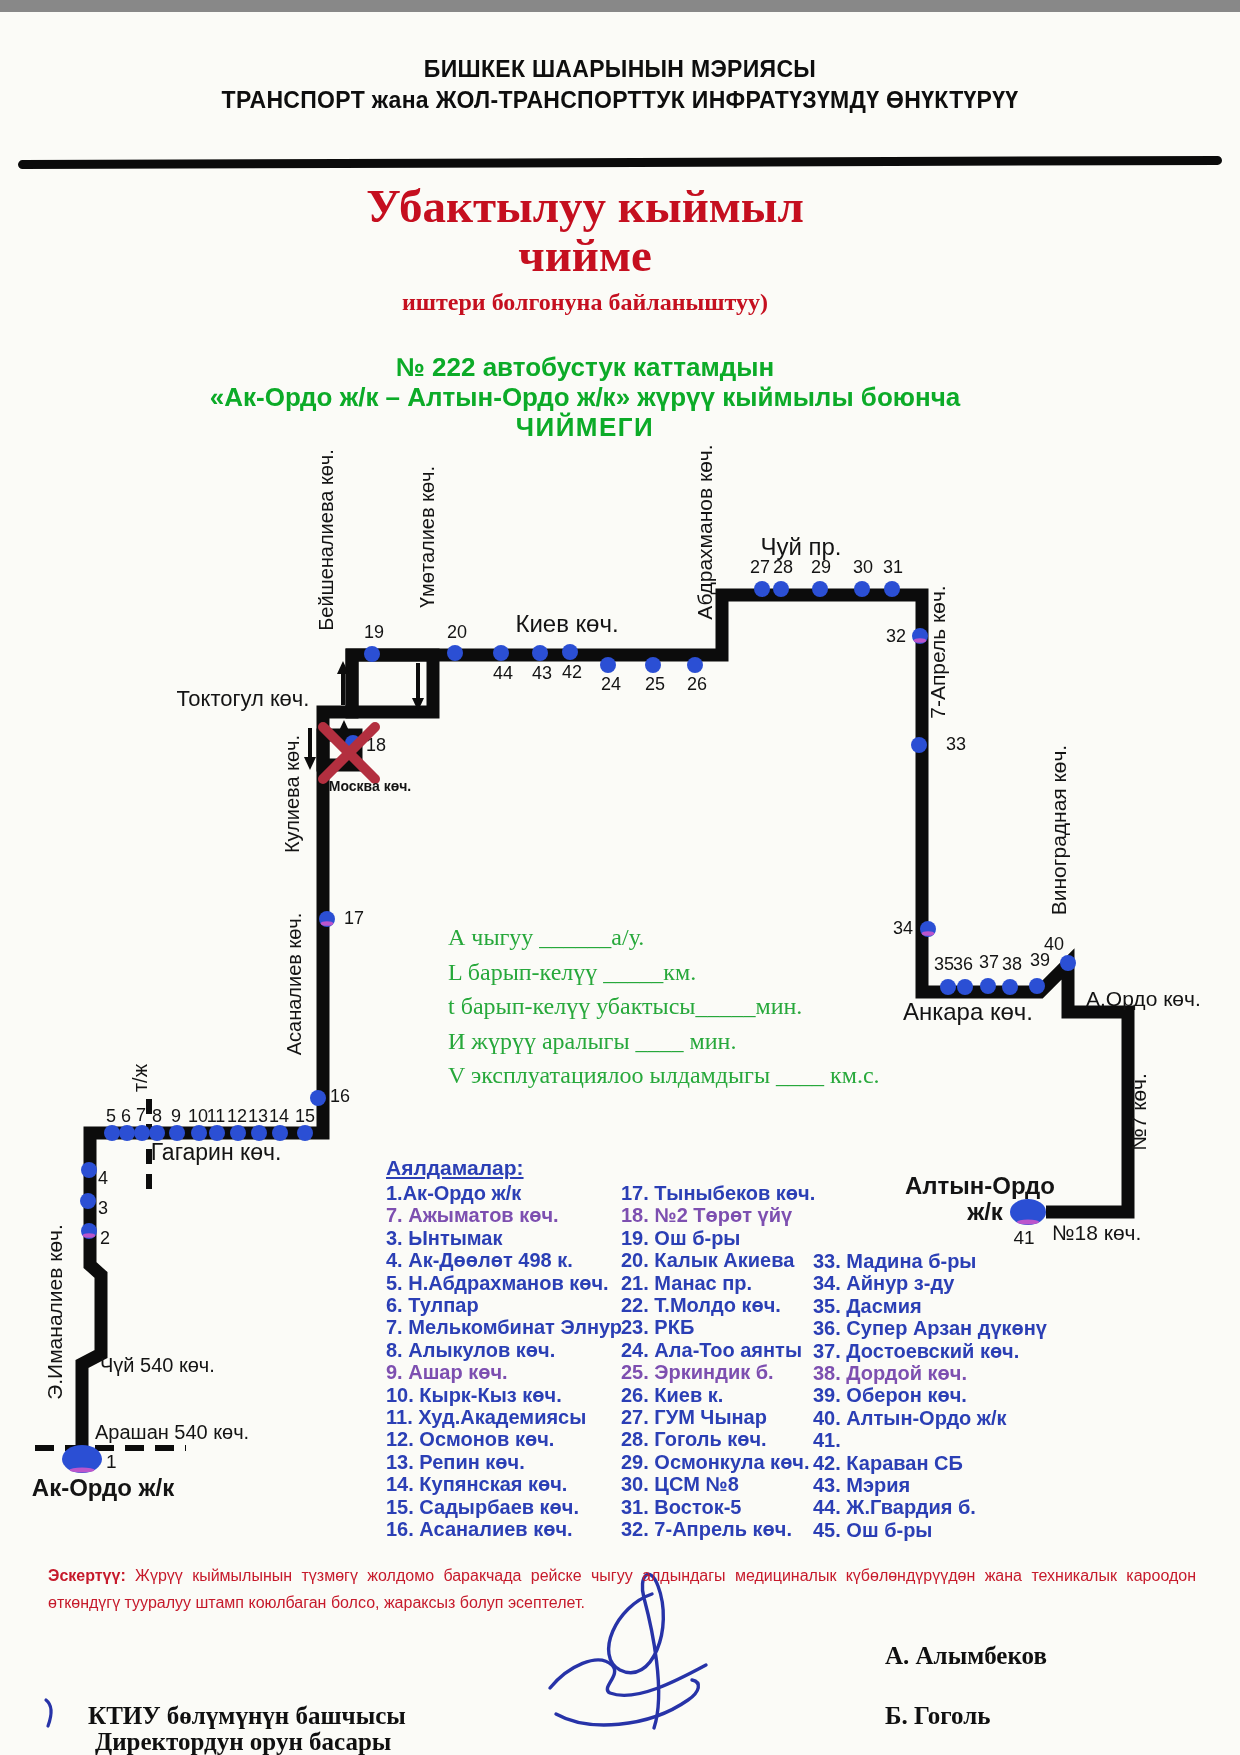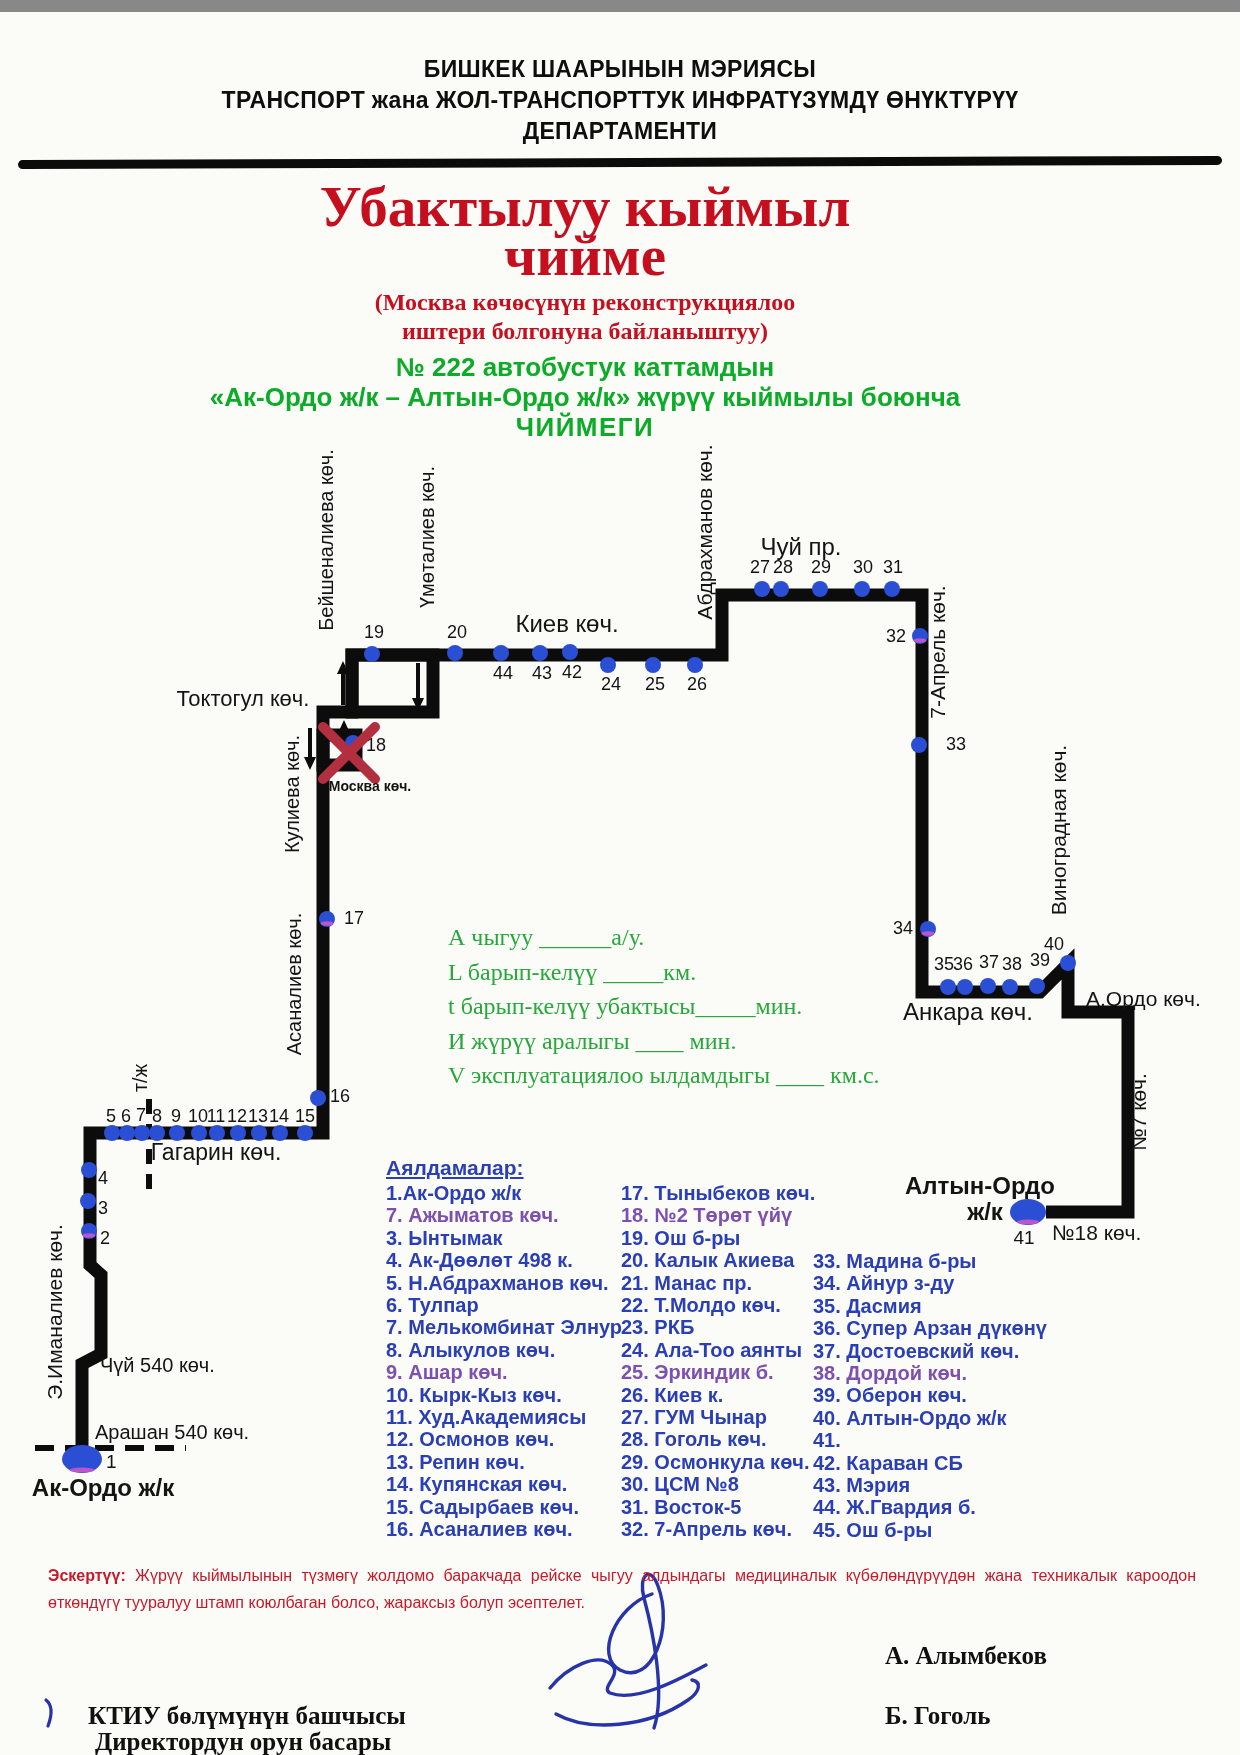--- a/index.html
+++ b/index.html
@@ -9,21 +9,21 @@
     --note-red:#c61a2b; --sig-blue:#2733a8;
   }
   html,body{margin:0;padding:0;background:#888;}
   .page{position:relative;width:1240px;height:1755px;background:var(--page-bg);
         font-family:"Liberation Sans",sans-serif;overflow:hidden;margin:12px auto;}
   .abs{position:absolute;}
   .header{top:42px;left:0;width:100%;text-align:center;
           font-weight:bold;font-size:23px;line-height:31px;color:var(--ink);letter-spacing:.3px;}
   .rule{top:146px;left:18px;width:1204px;height:9px;background:#0b0b0b;border-radius:5px;transform:rotate(-.2deg);}
   .title{top:170px;left:0;right:70px;text-align:center;color:var(--title-red);
-         font-family:"Liberation Serif",serif;font-weight:bold;font-size:57px;line-height:49px;}
+         font-family:"Liberation Serif",serif;font-weight:bold;font-size:47px;line-height:49px;}
   .subred{top:276px;left:0;right:70px;text-align:center;color:var(--title-red);
           font-family:"Liberation Serif",serif;font-weight:bold;font-size:24px;line-height:29px;}
   .greenblk{top:340px;left:0;right:70px;text-align:center;color:var(--green);
             font-weight:bold;font-size:26px;line-height:30px;}
   .greenblk .sp{letter-spacing:1.5px;}
   .params{top:908px;left:448px;color:var(--param-green);
           font-family:"Liberation Serif",serif;font-size:24px;line-height:34.5px;}
   .listhead{top:1144px;left:386px;font-weight:bold;font-size:21px;color:var(--list-blue);
             text-decoration:underline;}
   .col{font-weight:bold;font-size:20px;line-height:22.4px;color:var(--list-blue);white-space:nowrap;}
@@ -39,32 +39,30 @@
   svg text{font-family:"Liberation Sans",sans-serif;}
 </style>
 </head>
 <body>
 
 <div class="page">
 
   <div class="abs header">
     <div>БИШКЕК ШААРЫНЫН МЭРИЯСЫ</div>
     <div>ТРАНСПОРТ жана ЖОЛ-ТРАНСПОРТТУК ИНФРАТҮЗҮМДҮ ӨНҮКТҮРҮҮ</div>
-    <div>ДЕПАРТАМЕНТИ</div>
   </div>
 
   <div class="abs rule"></div>
 
   <div class="abs title">
     <div>Убактылуу кыймыл</div>
     <div>чийме</div>
   </div>
 
   <div class="abs subred">
-    <div>(Москва көчөсүнүн реконструкциялоо</div>
     <div>иштери болгонуна байланыштуу)</div>
   </div>
 
   <div class="abs greenblk">
     <div>№ 222  автобустук каттамдын</div>
     <div>«Ак-Ордо  ж/к –  Алтын-Ордо ж/к» жүрүү кыймылы боюнча</div>
     <div class="sp">ЧИЙМЕГИ</div>
   </div>
 
   <svg class="abs" viewBox="0 0 1240 1755" style="top:0;left:0;width:1240px;height:1755px;">

